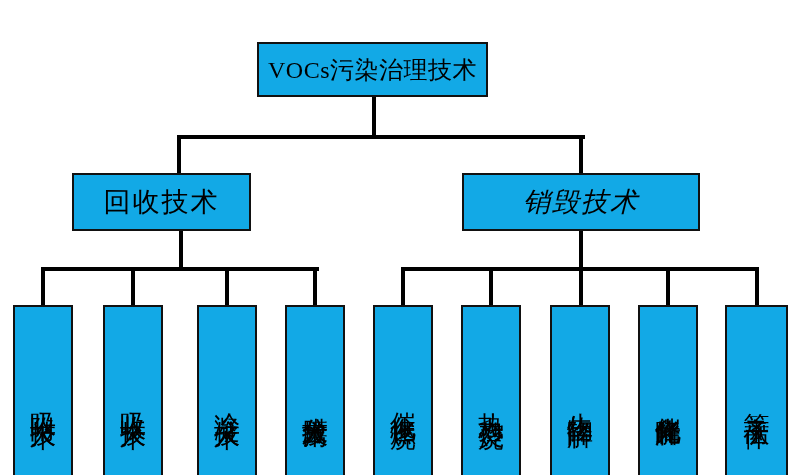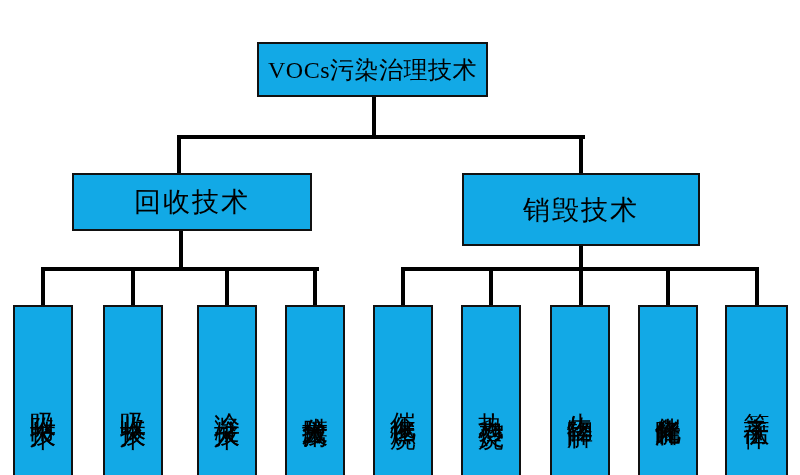--- a/index.html
+++ b/index.html
@@ -66,23 +66,23 @@
   <div class="line drop d3"></div>
   <div class="line drop d4"></div>
   <div class="line drop d5"></div>
   <div class="line drop d6"></div>
   <div class="line drop d7"></div>
   <div class="line drop d8"></div>
   <div class="line drop d9"></div>
 
   <div class="node root" style="left:257px;top:10px;width:231px;height:55px;">VOCs污染治理技术</div>
 
-  <div class="node level2" style="left:72px;top:141px;width:240px;height:58px;">回收技术</div>
+  <div class="node level2" style="left:72px;top:141px;width:179px;height:58px;">回收技术</div>
 
-  <div class="node level2" style="left:462px;top:141px;width:238px;height:73px;">销毁技术</div>
+  <div class="node level2" style="left:462px;top:141px;width:238px;height:58px;font-style:italic;">销毁技术</div>
 
   <div class="node leaf" style="left:13px;top:273px;width:60px;height:189px;">吸附技术</div>
 
   <div class="node leaf" style="left:103px;top:273px;width:60px;height:189px;">吸收技术</div>
 
   <div class="node leaf" style="left:197px;top:273px;width:60px;height:189px;">冷凝技术</div>
 
   <div class="node leaf five" style="left:285px;top:273px;width:60px;height:189px;">膜分离技术</div>
 
   <div class="node leaf" style="left:373px;top:273px;width:60px;height:189px;">催化燃烧</div>

